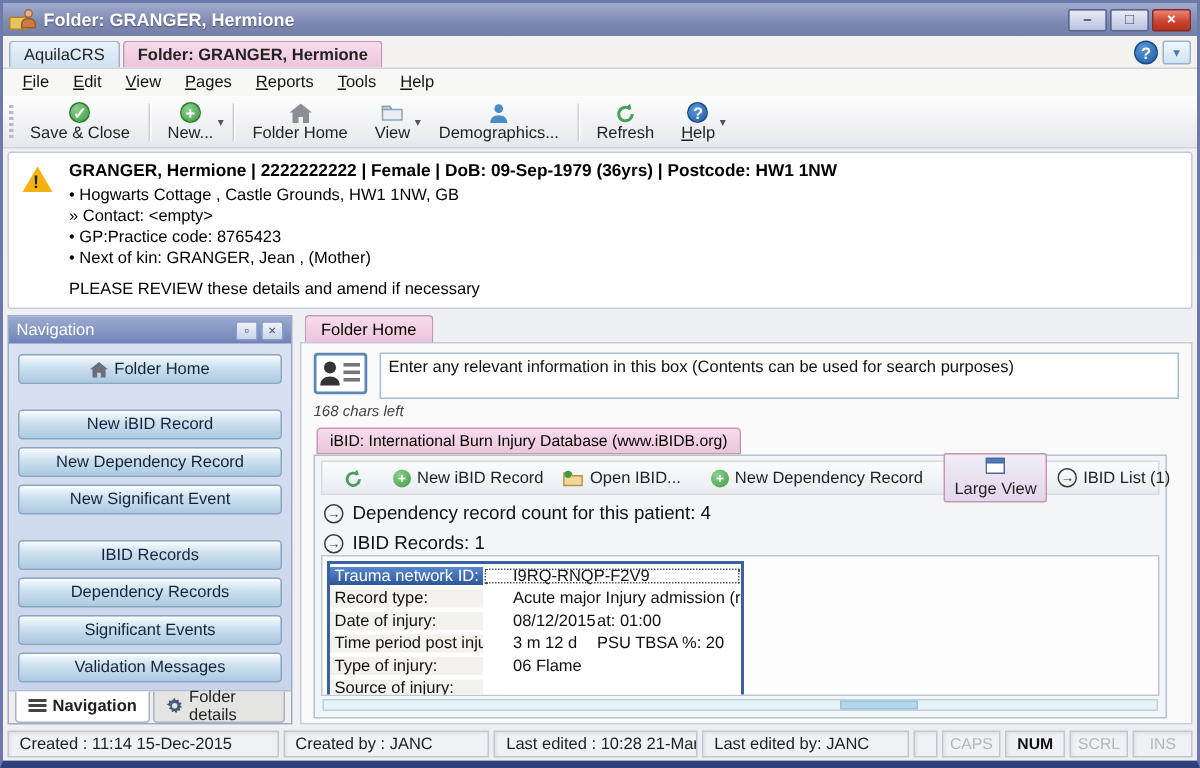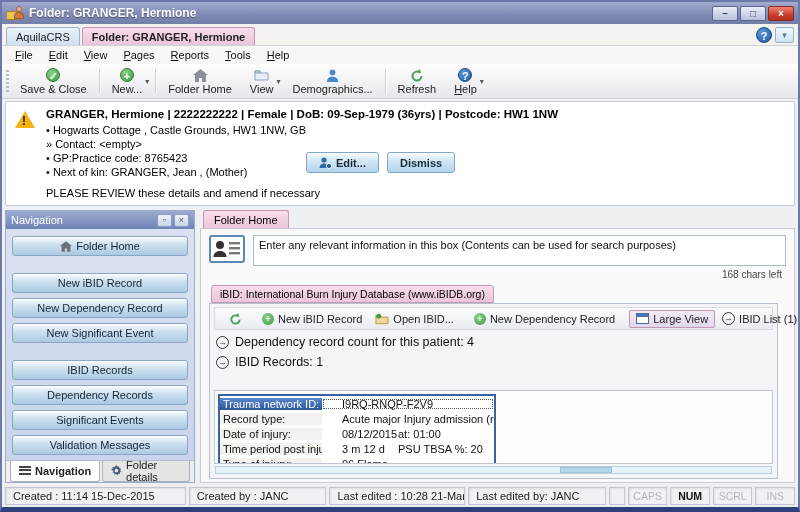--- a/index.html
+++ b/index.html
@@ -91,34 +91,34 @@
   
   .main-col{flex:1;display:flex;flex-direction:column;min-width:0;}
   .main-tab{align-self:flex-start;font-size:11px;padding:3px 10px 2px;margin-left:3px;
     border:1px solid #c598b2;border-bottom:none;border-radius:3px 3px 0 0;
     background:linear-gradient(#f7dcec,#edc5da);}
   .main-panel{flex:1;border:1px solid #c6ccd8;background:#fafafa;padding:6px 8px 3px 8px;
     display:flex;flex-direction:column;min-height:0;}
   .note-row{display:flex;gap:8px;align-items:flex-start;}
   .card-icon{width:36px;height:28px;flex:0 0 36px;}
   .note-box{flex:1;border:1px solid #a9bdd2;background:#fff;height:31px;font-size:11px;padding:3px 5px;color:#111;}
-  .chars-left{text-align:right;font-size:10px;color:#444;margin:3px 4px 5px 0;}
+  .chars-left{text-align:left;font-size:10px;color:#444;margin:3px 4px 5px 0;font-style:italic;}
   .ibid-label{align-self:flex-start;font-size:10.5px;padding:2px 8px;margin-left:2px;
     border:1px solid #c598b2;border-radius:3px 3px 0 0;background:linear-gradient(#f7dcec,#edc5da);}
   .ibid-panel{flex:1;border:1px solid #b7c0cd;background:#f3f5f8;margin-right:8px;
     padding:3px 4px;display:flex;flex-direction:column;min-height:0;}
   .ibid-toolbar{height:23px;flex:0 0 23px;border:1px solid #d6dbe2;background:linear-gradient(#fbfcfd,#e8ecf1);
     display:flex;align-items:center;font-size:11px;gap:1px;padding:0 3px;color:#222;}
   .itb-btn{display:flex;align-items:center;gap:4px;padding:2px 6px;border-radius:2px;white-space:nowrap;}
-  .itb-btn.active{border:1px solid #c598b2;background:linear-gradient(#f2ecf6,#e2d6ec);}
+  .itb-btn.active{border:1px solid #c598b2;background:linear-gradient(#f2ecf6,#e2d6ec);flex-direction:column;}
   .mini-circ{width:12px;height:12px;border-radius:50%;font-size:9px;line-height:12px;text-align:center;color:#fff;font-weight:bold;}
   .arrow-circ{width:13px;height:13px;border:1.4px solid #3a3a3a;border-radius:50%;font-size:9px;
     line-height:11px;text-align:center;color:#3a3a3a;flex:0 0 13px;}
   .ibid-line{display:flex;align-items:center;gap:6px;font-size:12.5px;color:#111;padding:5px 2px 1px;}
-  .records-panel{flex:1;margin-top:20px;border:1px solid #c0c6d0;background:#fdfdfe;
+  .records-panel{flex:1;margin-top:0;border:1px solid #c0c6d0;background:#fdfdfe;
     display:flex;flex-direction:column;min-height:0;overflow:hidden;}
   .record-card{margin:3px 0 0 3px;width:278px;border:2px solid #3a62a2;background:#fff;height:111px;overflow:hidden;flex:0 0 auto;}
   .rec-row{display:flex;height:15px;font-size:11px;align-items:center;}
   .rec-label{width:102px;flex:0 0 102px;padding-left:3px;background:#f3f2ee;color:#111;white-space:nowrap;overflow:hidden;}
   .rec-value{flex:1;position:relative;padding-left:20px;white-space:nowrap;overflow:hidden;color:#111;}
   .rec-extra{position:absolute;left:76px;top:0;}
   .rec-row.hdr .rec-label{background:linear-gradient(#5988cd,#2d5699);color:#fff;}
   .rec-row.hdr .rec-value{outline:1px dotted #555;outline-offset:-2px;}
   .bottom-scroll{height:8px;flex:0 0 8px;margin:2px 1px 1px;border:1px solid #bcd2e0;background:#e7f2f9;position:relative;}
   .bottom-scroll .thumb{position:absolute;left:62%;top:0;width:52px;height:100%;background:#b5d7ea;border:1px solid #9cc2da;}
@@ -236,33 +236,20 @@
 
   <div class="banner">
     <span class="warn"></span>
     <div class="banner-body">
       <div class="banner-header">GRANGER, Hermione | 2222222222 | Female | DoB: 09-Sep-1979 (36yrs) | Postcode: HW1 1NW</div>
       <div>• Hogwarts Cottage , Castle Grounds, HW1 1NW, GB</div>
       <div>» Contact: &lt;empty&gt;</div>
       <div>• GP:Practice code: 8765423</div>
       <div>• Next of kin: GRANGER, Jean , (Mother)</div>
     </div>
-    <div class="banner-btns">
-      <span class="lite-btn">
-        <svg width="13" height="12" viewBox="0 0 13 12">
-            <circle cx="5" cy="3" r="2.6" fill="#2d6da8"></circle>
-            <path d="M0.5 11c0-2.8 2-4.4 4.5-4.4S9.5 8.2 9.5 11z" fill="#2d6da8"></path>
-            <circle cx="10" cy="9" r="2.6" fill="#1f5da8" stroke="#fff"></circle>
-          </svg>
-        <span>Edit...</span>
-      </span>
-      <span class="lite-btn">
-        <span>Dismiss</span>
-      </span>
-    </div>
     <div class="review-line">PLEASE REVIEW these details and amend if necessary</div>
   </div>
 
   <div class="bodyrow">
 
     <div class="nav-panel">
       <div class="nav-header">
         <span>Navigation</span>
         <span style="margin-left:auto;display:flex;">
           <span class="nav-hbtn">▫</span>

